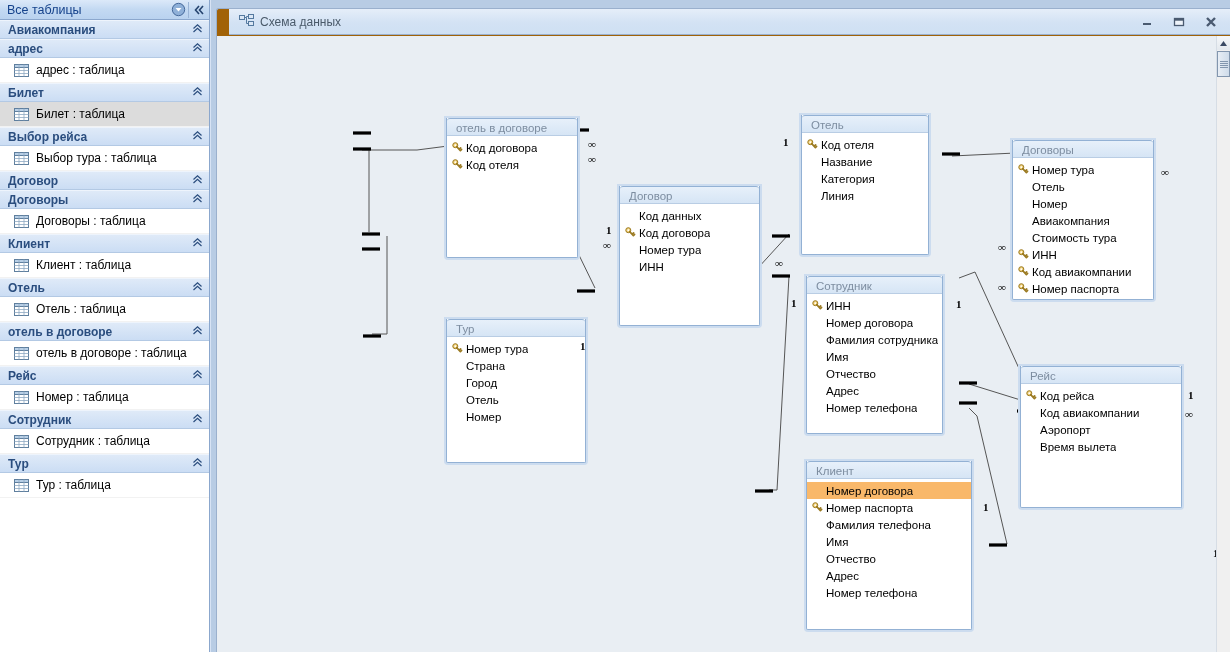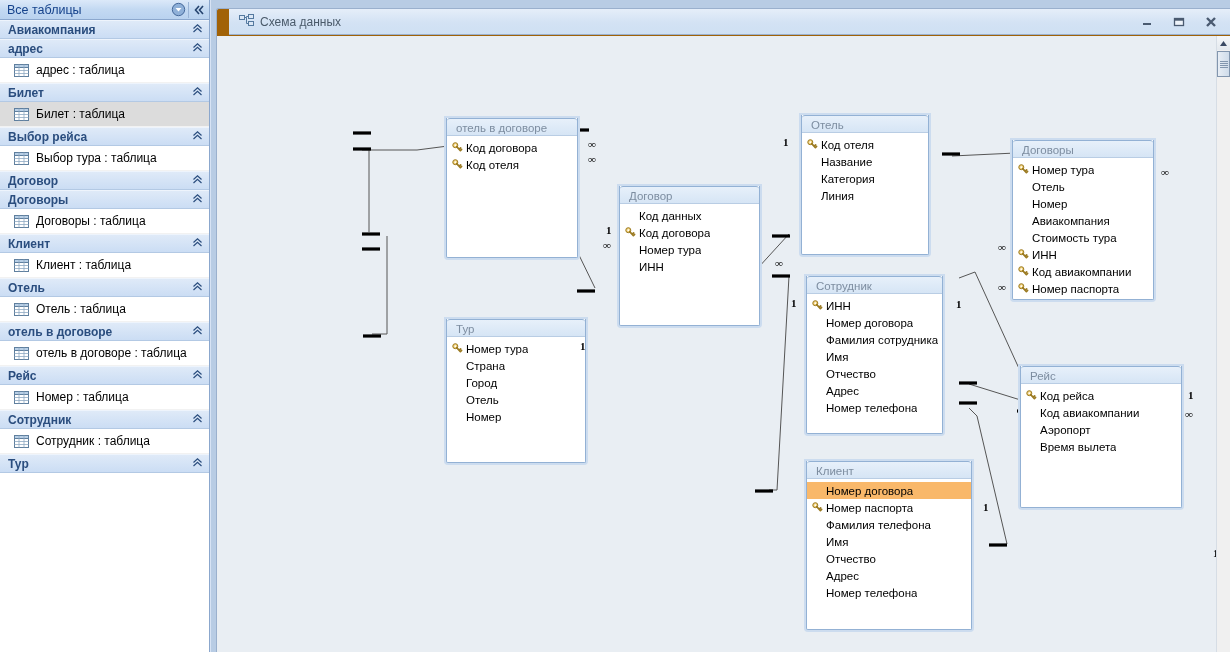--- a/index.html
+++ b/index.html
@@ -306,20 +306,28 @@
             <path d="M5 0.5 V12.5 M10 0.5 V12.5 M0.5 6.5 H14.5 M0.5 9.5 H14.5" stroke="#8fa9c3" stroke-width="0.8" fill="none"></path>
           </svg>
           <span class="lbl">Сотрудник : таблица</span>
         </div>
         <div class="grp-header">
           <span class="lbl">Тур</span>
           <span class="chev"><svg width="11" height="11" viewBox="0 0 11 11">
               <path d="M1.5 5.5 L5.5 1.8 L9.5 5.5" fill="none" stroke="#2a4d7e" stroke-width="1.2"></path>
               <path d="M1.5 9 L5.5 5.3 L9.5 9" fill="none" stroke="#2a4d7e" stroke-width="1.2"></path>
             </svg></span>
+        </div>
+        <div class="grp-item">
+          <svg class="tbl-ico" viewBox="0 0 15 13">
+            <rect x="0.5" y="0.5" width="14" height="12" fill="#ffffff" stroke="#5f7f9e" stroke-width="1"></rect>
+            <rect x="0.5" y="0.5" width="14" height="3" fill="#b8cfe6" stroke="#5f7f9e" stroke-width="1"></rect>
+            <path d="M5 0.5 V12.5 M10 0.5 V12.5 M0.5 6.5 H14.5 M0.5 9.5 H14.5" stroke="#8fa9c3" stroke-width="0.8" fill="none"></path>
+          </svg>
+          <span class="lbl">Тур : таблица</span>
         </div>
       </div>
   </div>
 
   <div id="work">
     <div id="doc-window">
 
       <div id="doc-title">
         <span class="dt-ico">
           <svg width="15" height="13" viewBox="0 0 15 13">

